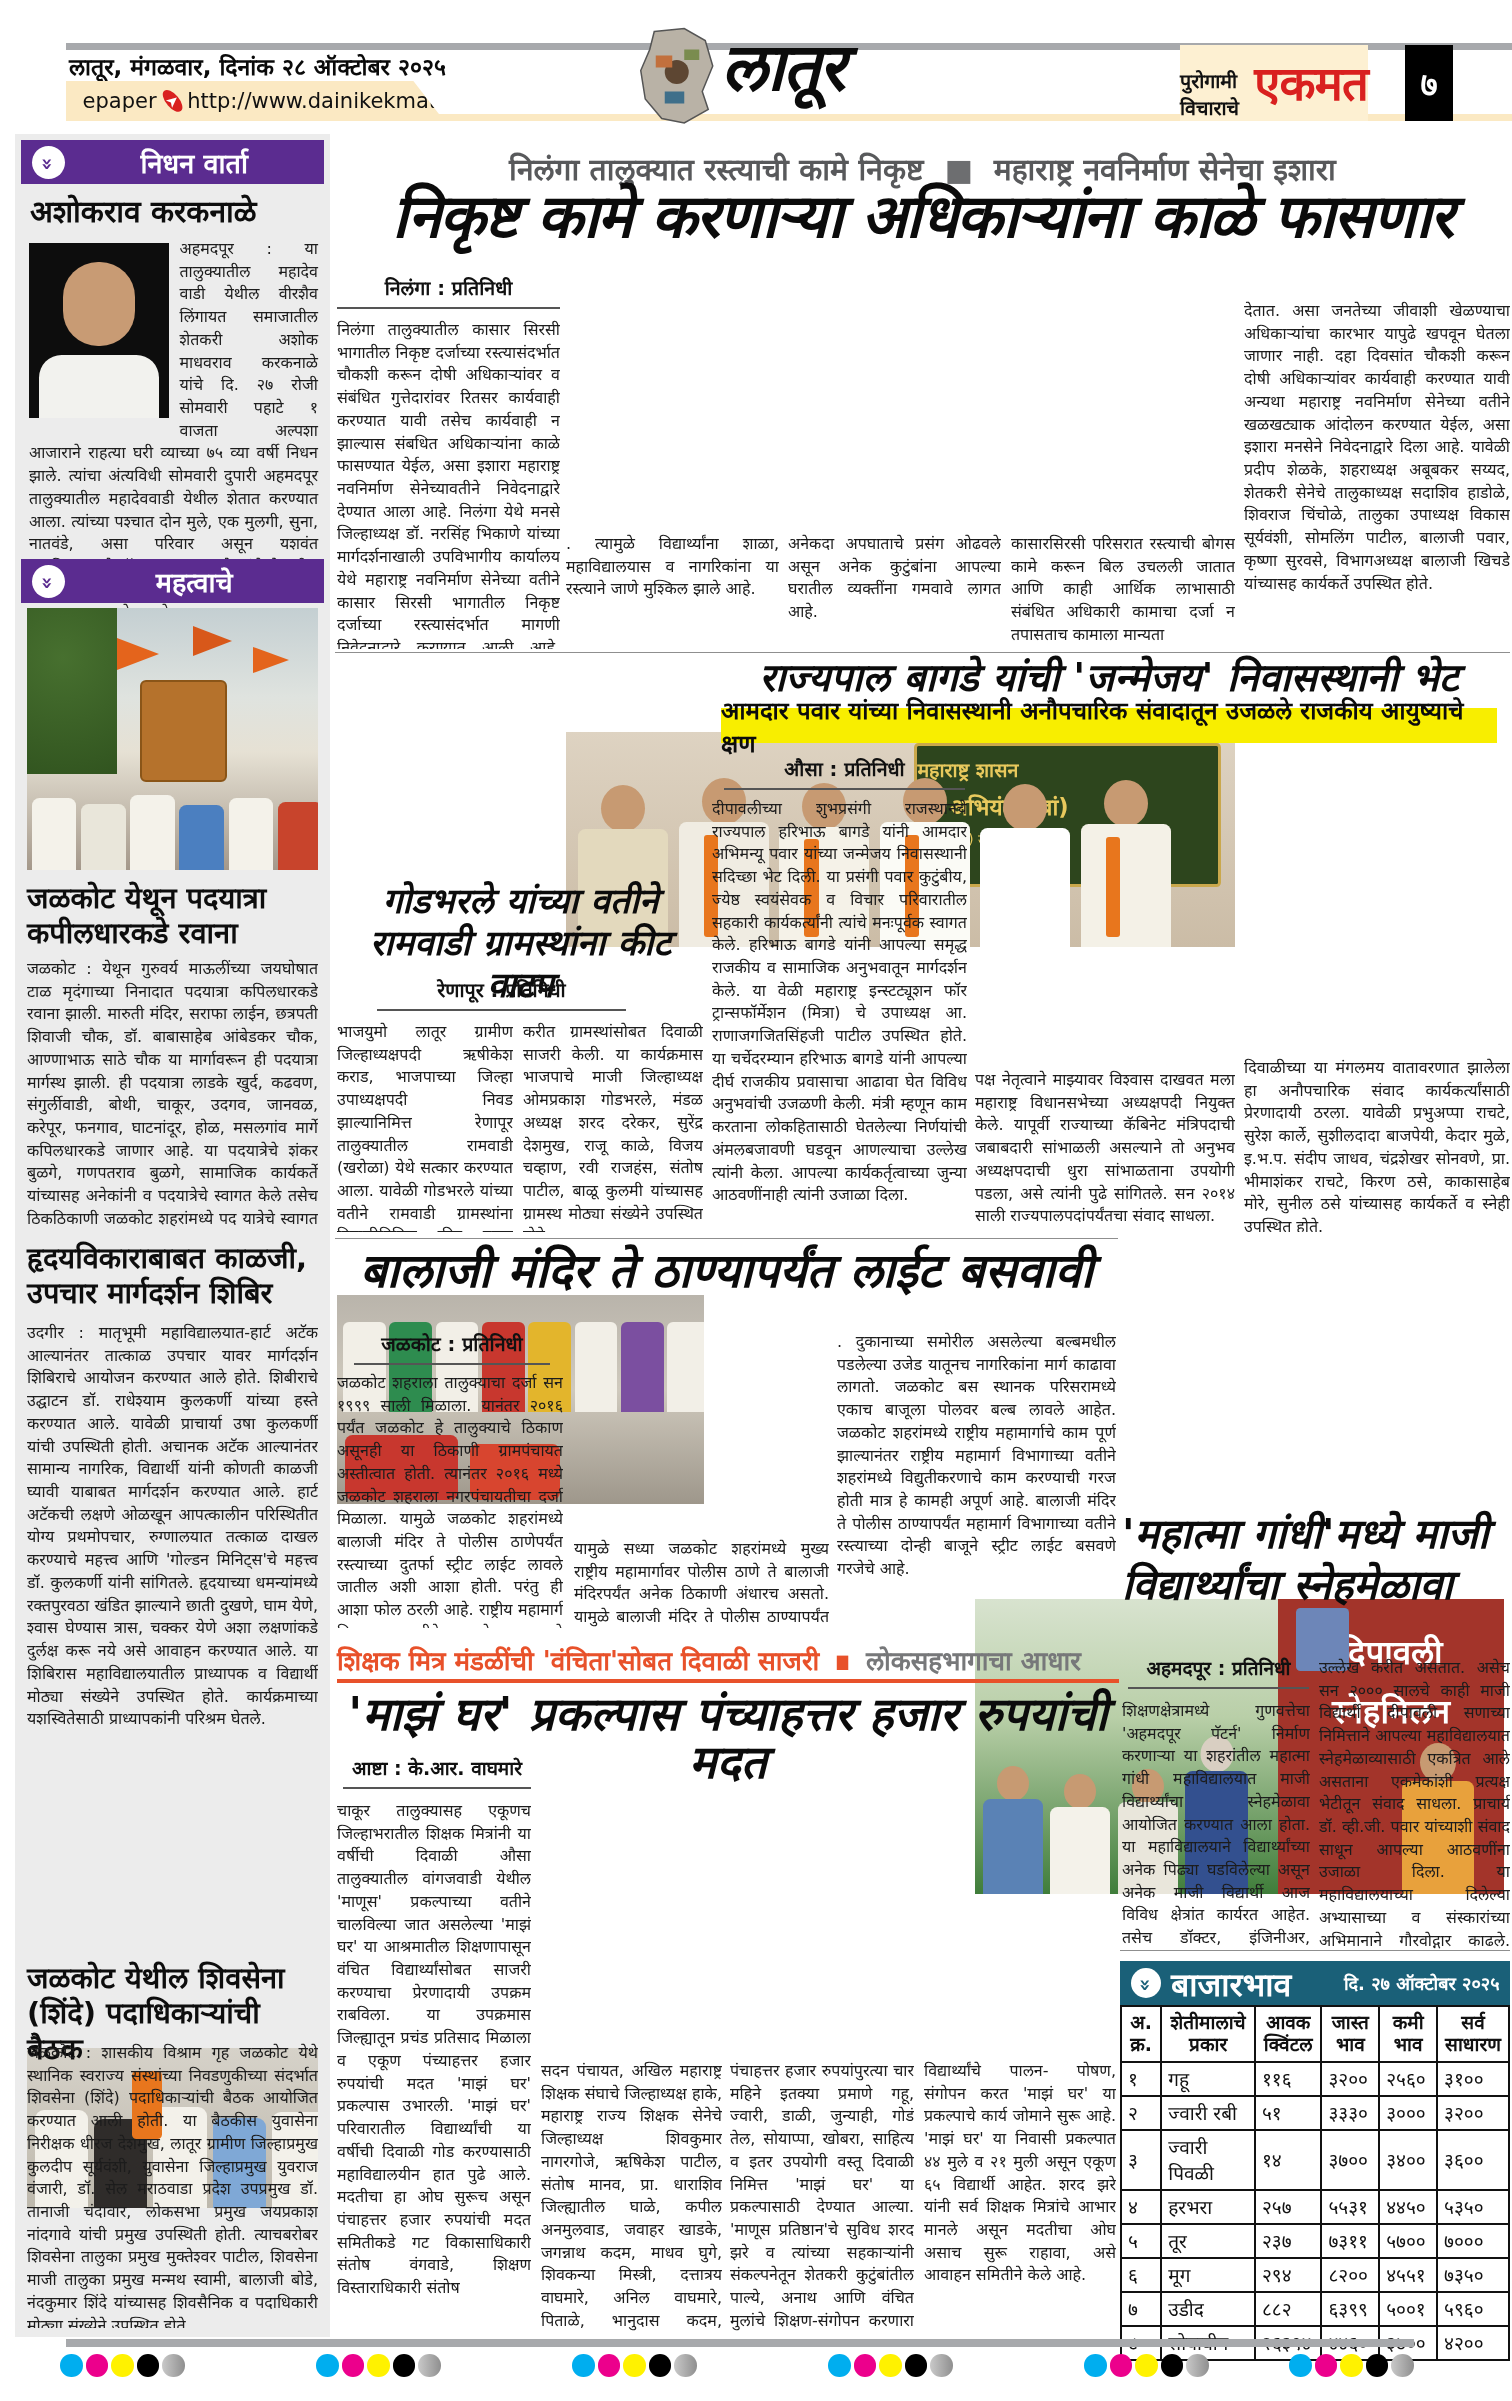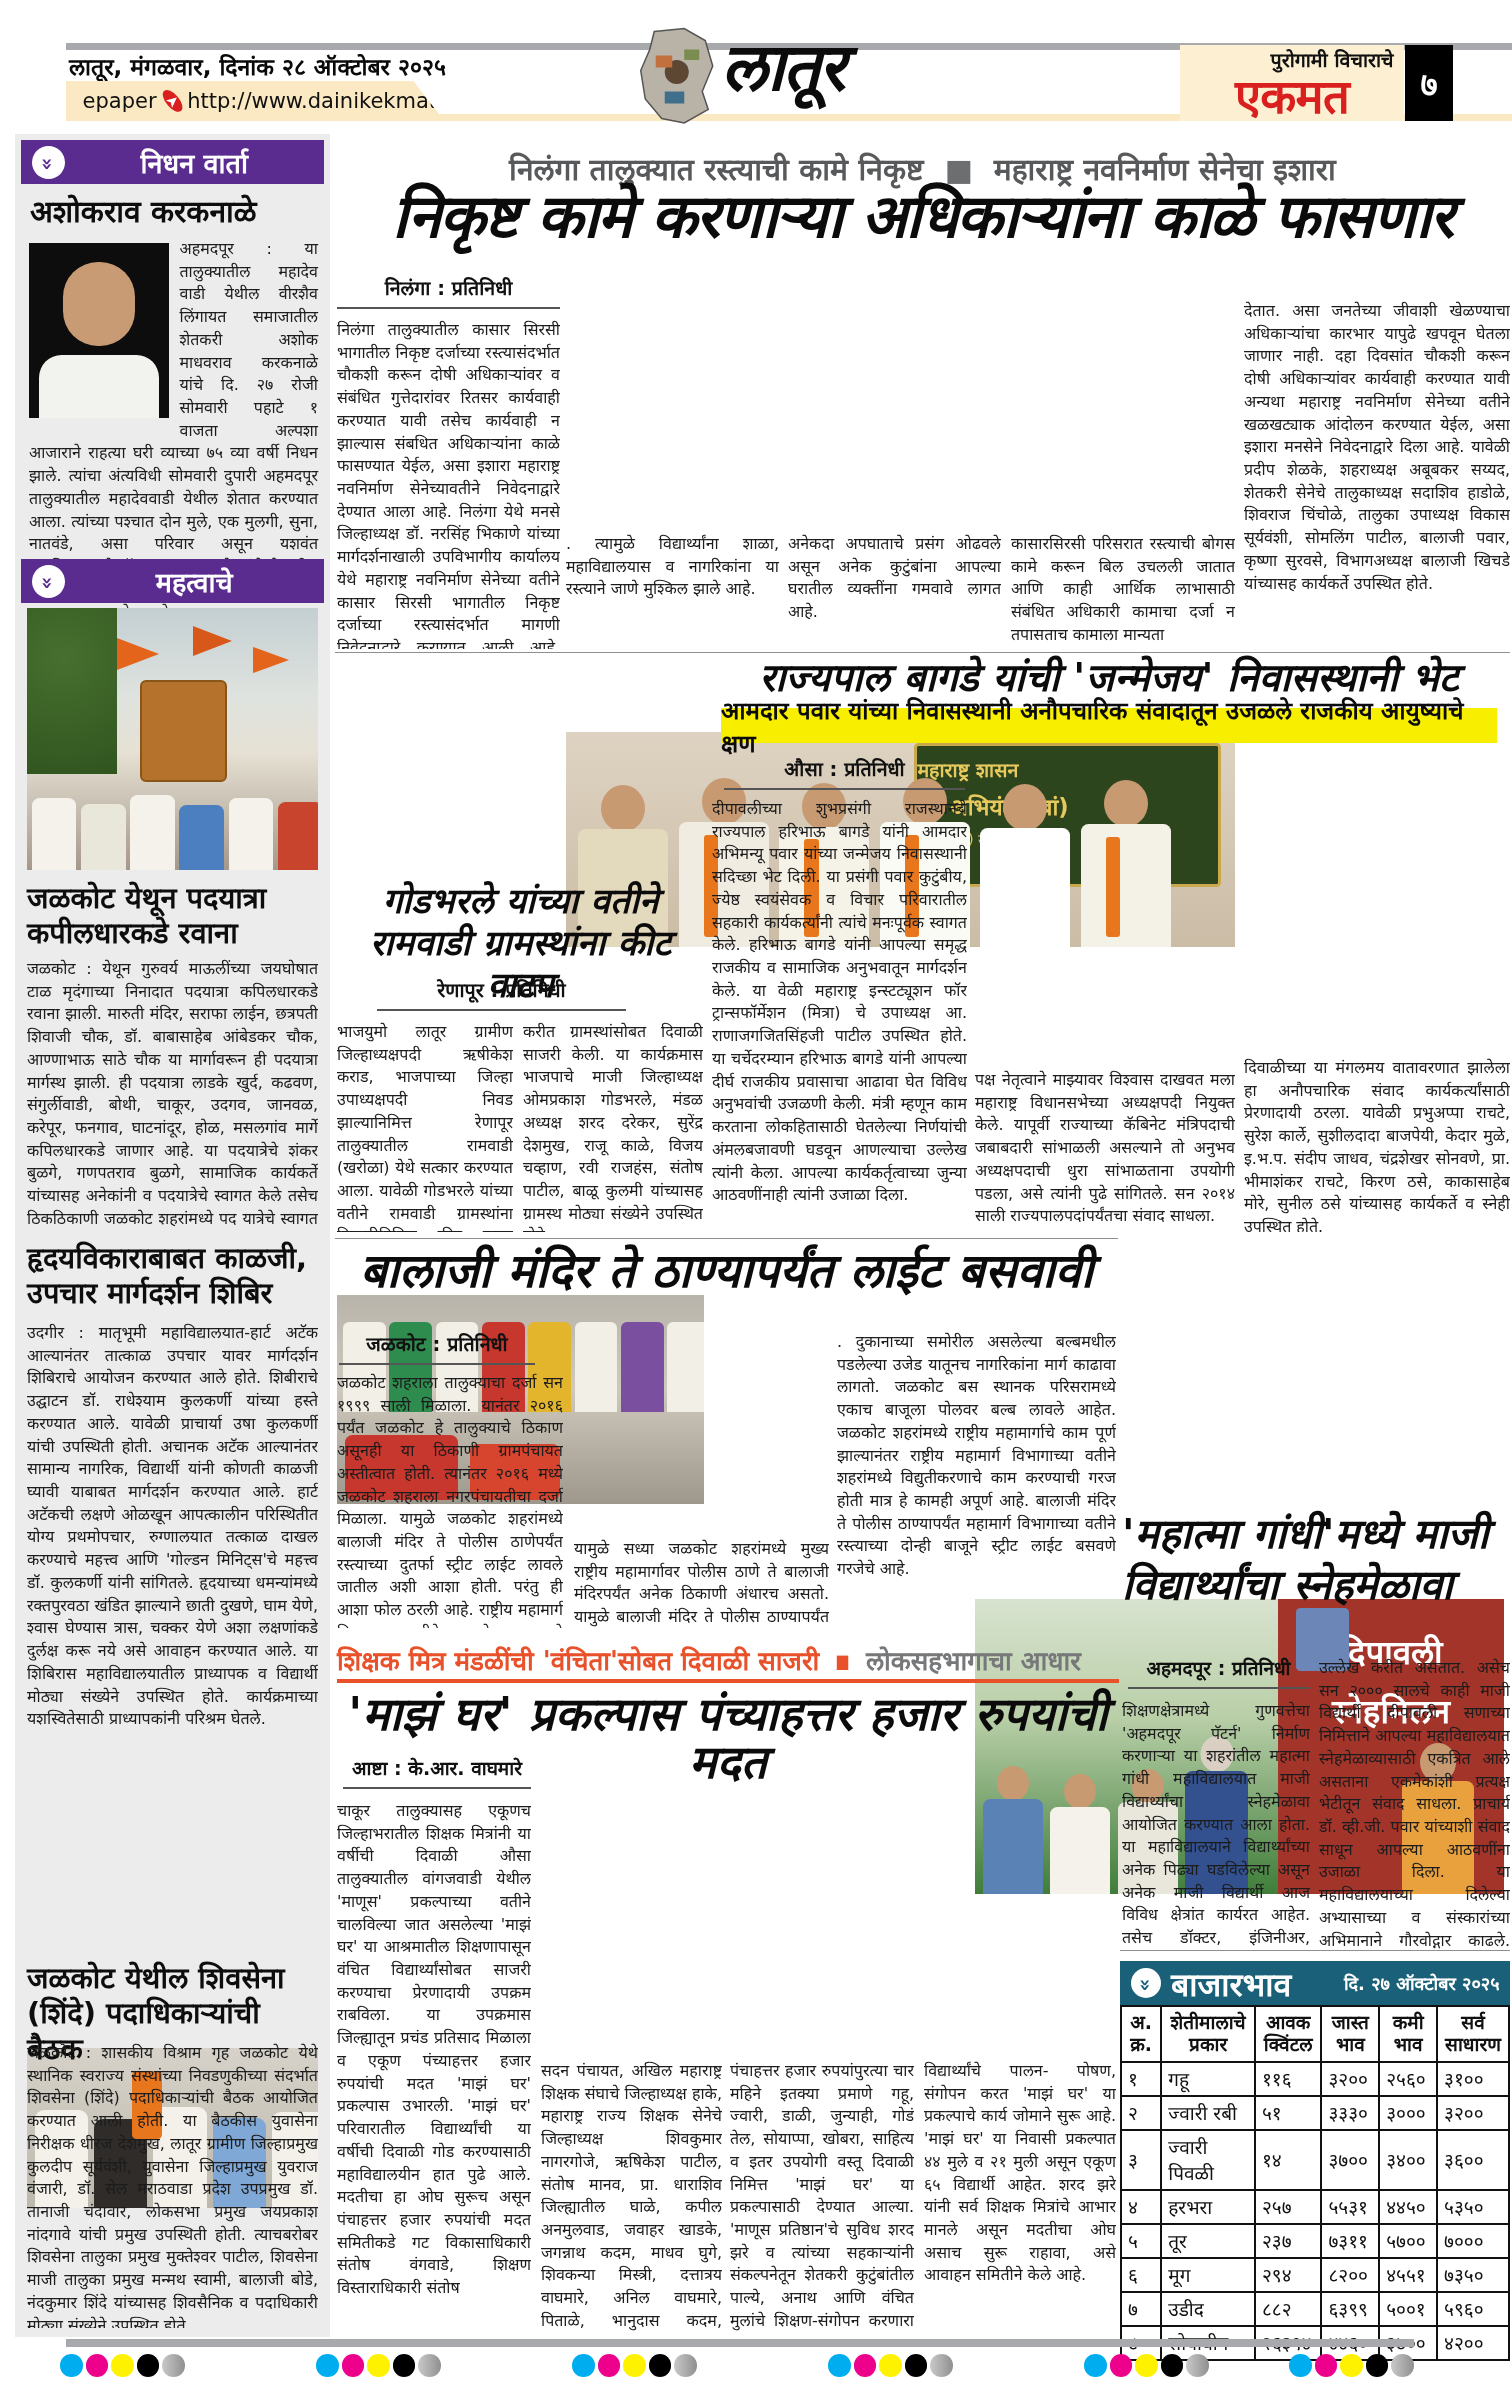--- a/index.html
+++ b/index.html
@@ -47,21 +47,21 @@
     <svg width="77" height="99" viewBox="0 0 102 132">
       <path d="M20 6 L60 2 L88 18 L98 52 L84 86 L92 110 L60 128 L30 122 L8 96 L2 58 L14 30 Z" fill="#b9b2a6" stroke="#555" stroke-width="2"></path>
       <circle cx="50" cy="60" r="16" fill="#5d4632"></circle>
       <rect x="22" y="38" width="22" height="16" fill="#c2703d"></rect>
       <rect x="60" y="30" width="20" height="14" fill="#7a8c4f"></rect>
       <rect x="34" y="86" width="26" height="16" fill="#3f6f8a"></rect>
     </svg>
   </div>
   <div class="abs head-black" style="left:721px;top:32px;font-size:66px;line-height:1.1;letter-spacing:-1.5px;">लातूर</div>
 
-  <div class="abs" style="left:1180px;top:45px;width:224px;height:76px;background:#fdf0d2;display:flex;flex-direction:column;align-items:center;justify-content:center;">
+  <div class="abs" style="left:1180px;top:45px;width:188px;height:76px;background:#fdf0d2;display:flex;flex-direction:row;align-items:center;justify-content:center;">
     <div style="font-size:19.6px;font-weight:bold;color:#111;align-self:flex-end;padding-right:10.5px;">पुरोगामी विचाराचे</div>
     <div style="font-size:47px;font-weight:900;color:#d9201f;line-height:1;letter-spacing:-0.8px;">एकमत</div>
   </div>
   <div class="abs" style="left:1405px;top:45px;width:48px;height:76px;background:#000;color:#fff;display:flex;align-items:center;justify-content:center;font-size:33px;font-weight:bold;">७</div>
 
   <div class="abs" style="left:15px;top:134px;width:315px;height:2203px;background:#ececec;"></div>
 
   <div class="abs sec-bar" style="left:21px;top:140px;width:282px;height:44px;">
     <span class="chev-circle">
         <span class="chev-glyph">»</span>
@@ -236,21 +236,21 @@
         <span class="bd" style="top:38px;background:#e8a13c;"></span>
       </div>
   </div>
 
   <div class="abs bodytxt" style="left:975px;top:1057px;width:260px;height:175px;overflow:hidden;margin-top:12px;">पक्ष नेतृत्वाने माझ्यावर विश्वास दाखवत मला महाराष्ट्र विधानसभेच्या अध्यक्षपदी नियुक्त केले. यापूर्वी राज्याच्या कॅबिनेट मंत्रिपदाची जबाबदारी सांभाळली असल्याने तो अनुभव अध्यक्षपदाची धुरा सांभाळताना उपयोगी पडला, असे त्यांनी पुढे सांगितले. सन २०१४ साली राज्यपालपदांपर्यंतचा संवाद साधला.</div>
   <div class="abs bodytxt" style="left:1244px;top:1057px;width:266px;height:175px;overflow:hidden;">दिवाळीच्या या मंगलमय वातावरणात झालेला हा अनौपचारिक संवाद कार्यकर्त्यांसाठी प्रेरणादायी ठरला. यावेळी प्रभुअप्पा राचटे, सुरेश कार्ले, सुशीलदादा बाजपेयी, केदार मुळे, इ.भ.प. संदीप जाधव, चंद्रशेखर सोनवणे, प्रा. भीमाशंकर राचटे, किरण ठसे, काकासाहेब मोरे, सुनील ठसे यांच्यासह कार्यकर्ते व स्नेही उपस्थित होते.</div>
 
   <div class="abs divider" style="left:335px;top:1238px;width:783px;"></div>
 
   <div class="abs head-black" style="left:335px;top:1246px;width:783px;text-align:center;font-size:47px;line-height:1.05;">बालाजी मंदिर ते ठाण्यापर्यंत लाईट बसवावी</div>
-  <div class="abs" style="left:339px;top:1330px;width:196px;">
+  <div class="abs" style="left:354px;top:1330px;width:196px;">
     <div class="byline">जळकोट : प्रतिनिधी</div>
     <div class="byrule"></div>
   </div>
   <div class="abs bodytxt" style="left:337px;top:1372px;width:226px;height:256px;overflow:hidden;">जळकोट शहराला तालुक्याचा दर्जा सन १९९९ साली मिळाला. यानंतर २०१६ पर्यंत जळकोट हे तालुक्याचे ठिकाण असूनही या ठिकाणी ग्रामपंचायत अस्तीत्वात होती. त्यानंतर २०१६ मध्ये जळकोट शहराला नगरपंचायतीचा दर्जा मिळाला. यामुळे जळकोट शहरांमध्ये बालाजी मंदिर ते पोलीस ठाणेपर्यंत रस्त्याच्या दुतर्फा स्ट्रीट लाईट लावले जातील अशी आशा होती. परंतु ही आशा फोल ठरली आहे. राष्ट्रीय महामार्ग विभागाच्या वतीने जळकोट शहरामध्ये दोन्ही बाजूंनी डिव्हायडर सोडून रोड बसवण्यात आला. व डिव्हायडरवर स्ट्रीट लाईट बसवून उजेड करण्याची आवश्यकता होती मात्र याकडे राष्ट्रीय महामार्ग विभागाचे दुर्लक्ष झाले.</div>
 
   <div class="abs bodytxt" style="left:574px;top:1538px;width:255px;height:90px;overflow:hidden;">यामुळे सध्या जळकोट शहरांमध्ये मुख्य राष्ट्रीय महामार्गावर पोलीस ठाणे ते बालाजी मंदिरपर्यंत अनेक ठिकाणी अंधारच असतो. यामुळे बालाजी मंदिर ते पोलीस ठाण्यापर्यंत कधी स्ट्रीट लाईट लागणार असा सवाल जळकोट शहरातील नागरिक व मुख्य रस्त्यावरील दुकानदार यांच्यातून विचारला जात आहे.</div>
   <div class="abs bodytxt" style="left:837px;top:1331px;width:279px;height:297px;overflow:hidden;">. दुकानाच्या समोरील असलेल्या बल्बमधील पडलेल्या उजेड यातूनच नागरिकांना मार्ग काढावा लागतो. जळकोट बस स्थानक परिसरामध्ये एकाच बाजूला पोलवर बल्ब लावले आहेत. जळकोट शहरांमध्ये राष्ट्रीय महामार्गाचे काम पूर्ण झाल्यानंतर राष्ट्रीय महामार्ग विभागाच्या वतीने शहरांमध्ये विद्युतीकरणाचे काम करण्याची गरज होती मात्र हे कामही अपूर्ण आहे. बालाजी मंदिर ते पोलीस ठाण्यापर्यंत महामार्ग विभागाच्या वतीने रस्त्याच्या दोन्ही बाजूने स्ट्रीट लाईट बसवणे गरजेचे आहे.</div>
 
   <div class="abs head-black" style="left:1122px;top:1509px;width:388px;font-size:41px;line-height:1.25;">'महात्मा गांधी'मध्ये माजी विद्यार्थ्यांचा स्नेहमेळावा</div>
   <div class="abs" style="left:1128px;top:1655px;width:181px;">

